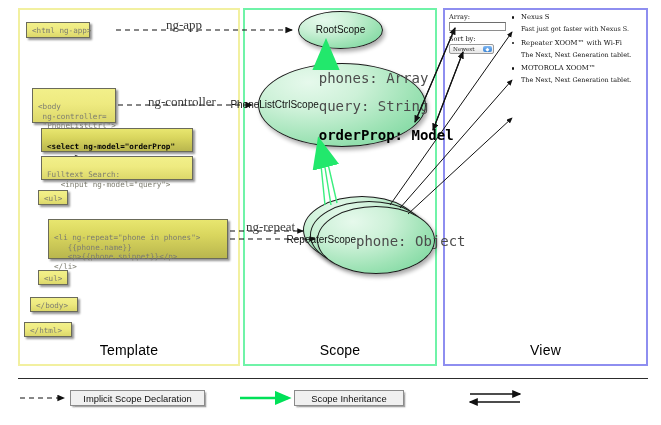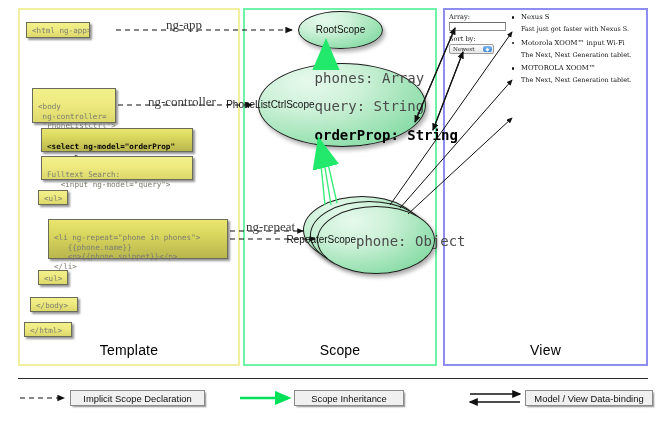--- a/index.html
+++ b/index.html
@@ -161,21 +161,21 @@
     <div class="ell-title">Root</div>
     <div class="ell-title">Scope</div>
   </div>
 
   <div class="ellipse" id="phonelistctrl-scope" style="left:258px;top:63px;width:168px;height:84px;">
     <div class="ell-title">PhoneListCtrl</div>
     <div class="ell-title">Scope</div>
     <div class="ell-props">
       <div>phones: Array</div>
       <div>query: String</div>
-      <div><b>orderProp: String</b></div>
+      <div><b>orderProp: Model</b></div>
     </div>
   </div>
 
   <div class="ellipse ghost" style="left:303px;top:196px;width:118px;height:68px;"></div>
   <div class="ellipse ghost" style="left:310px;top:201px;width:118px;height:68px;"></div>
   <div class="ellipse" id="repeater-scope" style="left:317px;top:206px;width:118px;height:68px;">
     <div class="ell-title">Repeater</div>
     <div class="ell-title">Scope</div>
     <div class="ell-props">
       <div>phone: Object</div>
@@ -192,36 +192,35 @@
     </div>
 
     <div class="phone-list">
       <div class="phone-item">
         <span class="phone-bullet"></span>
         <div class="phone-name">Nexus S</div>
         <div class="phone-snippet">Fast just got faster with Nexus S.</div>
       </div>
       <div class="phone-item">
         <span class="phone-bullet"></span>
-        <div class="phone-name">Motorola XOOM™ input Wi-Fi</div>
+        <div class="phone-name">Repeater XOOM™ with Wi-Fi</div>
         <div class="phone-snippet">The Next, Next Generation tablet.</div>
       </div>
       <div class="phone-item">
         <span class="phone-bullet"></span>
         <div class="phone-name">MOTOROLA XOOM™</div>
         <div class="phone-snippet">The Next, Next Generation tablet.</div>
       </div>
     </div>
   </div>
 
   <div id="legend-rule"></div>
 
   <div class="legend-box" style="left:70px;top:390px;width:135px;height:16px;">Implicit Scope Declaration</div>
   <div class="legend-box" style="left:294px;top:390px;width:110px;height:16px;">Scope Inheritance</div>
-  <div class="legend-box" style="left:525px;top:390px;width:128px;height:16px;">Model / View Data-binding</div>
 
   <svg class="layer" id="arrow-layer" viewBox="0 0 661 425">
     <defs>
       <marker id="mk-black" markerWidth="7" markerHeight="7" refX="6" refY="3" orient="auto">
         <path d="M0,0 L7,3 L0,6 z" fill="#111"></path>
       </marker>
       <marker id="mk-black-sm" markerWidth="6" markerHeight="6" refX="5.2" refY="2.6" orient="auto">
         <path d="M0,0 L6,2.6 L0,5.2 z" fill="#111"></path>
       </marker>
       <marker id="mk-green" markerWidth="7" markerHeight="7" refX="5.5" refY="3" orient="auto">

